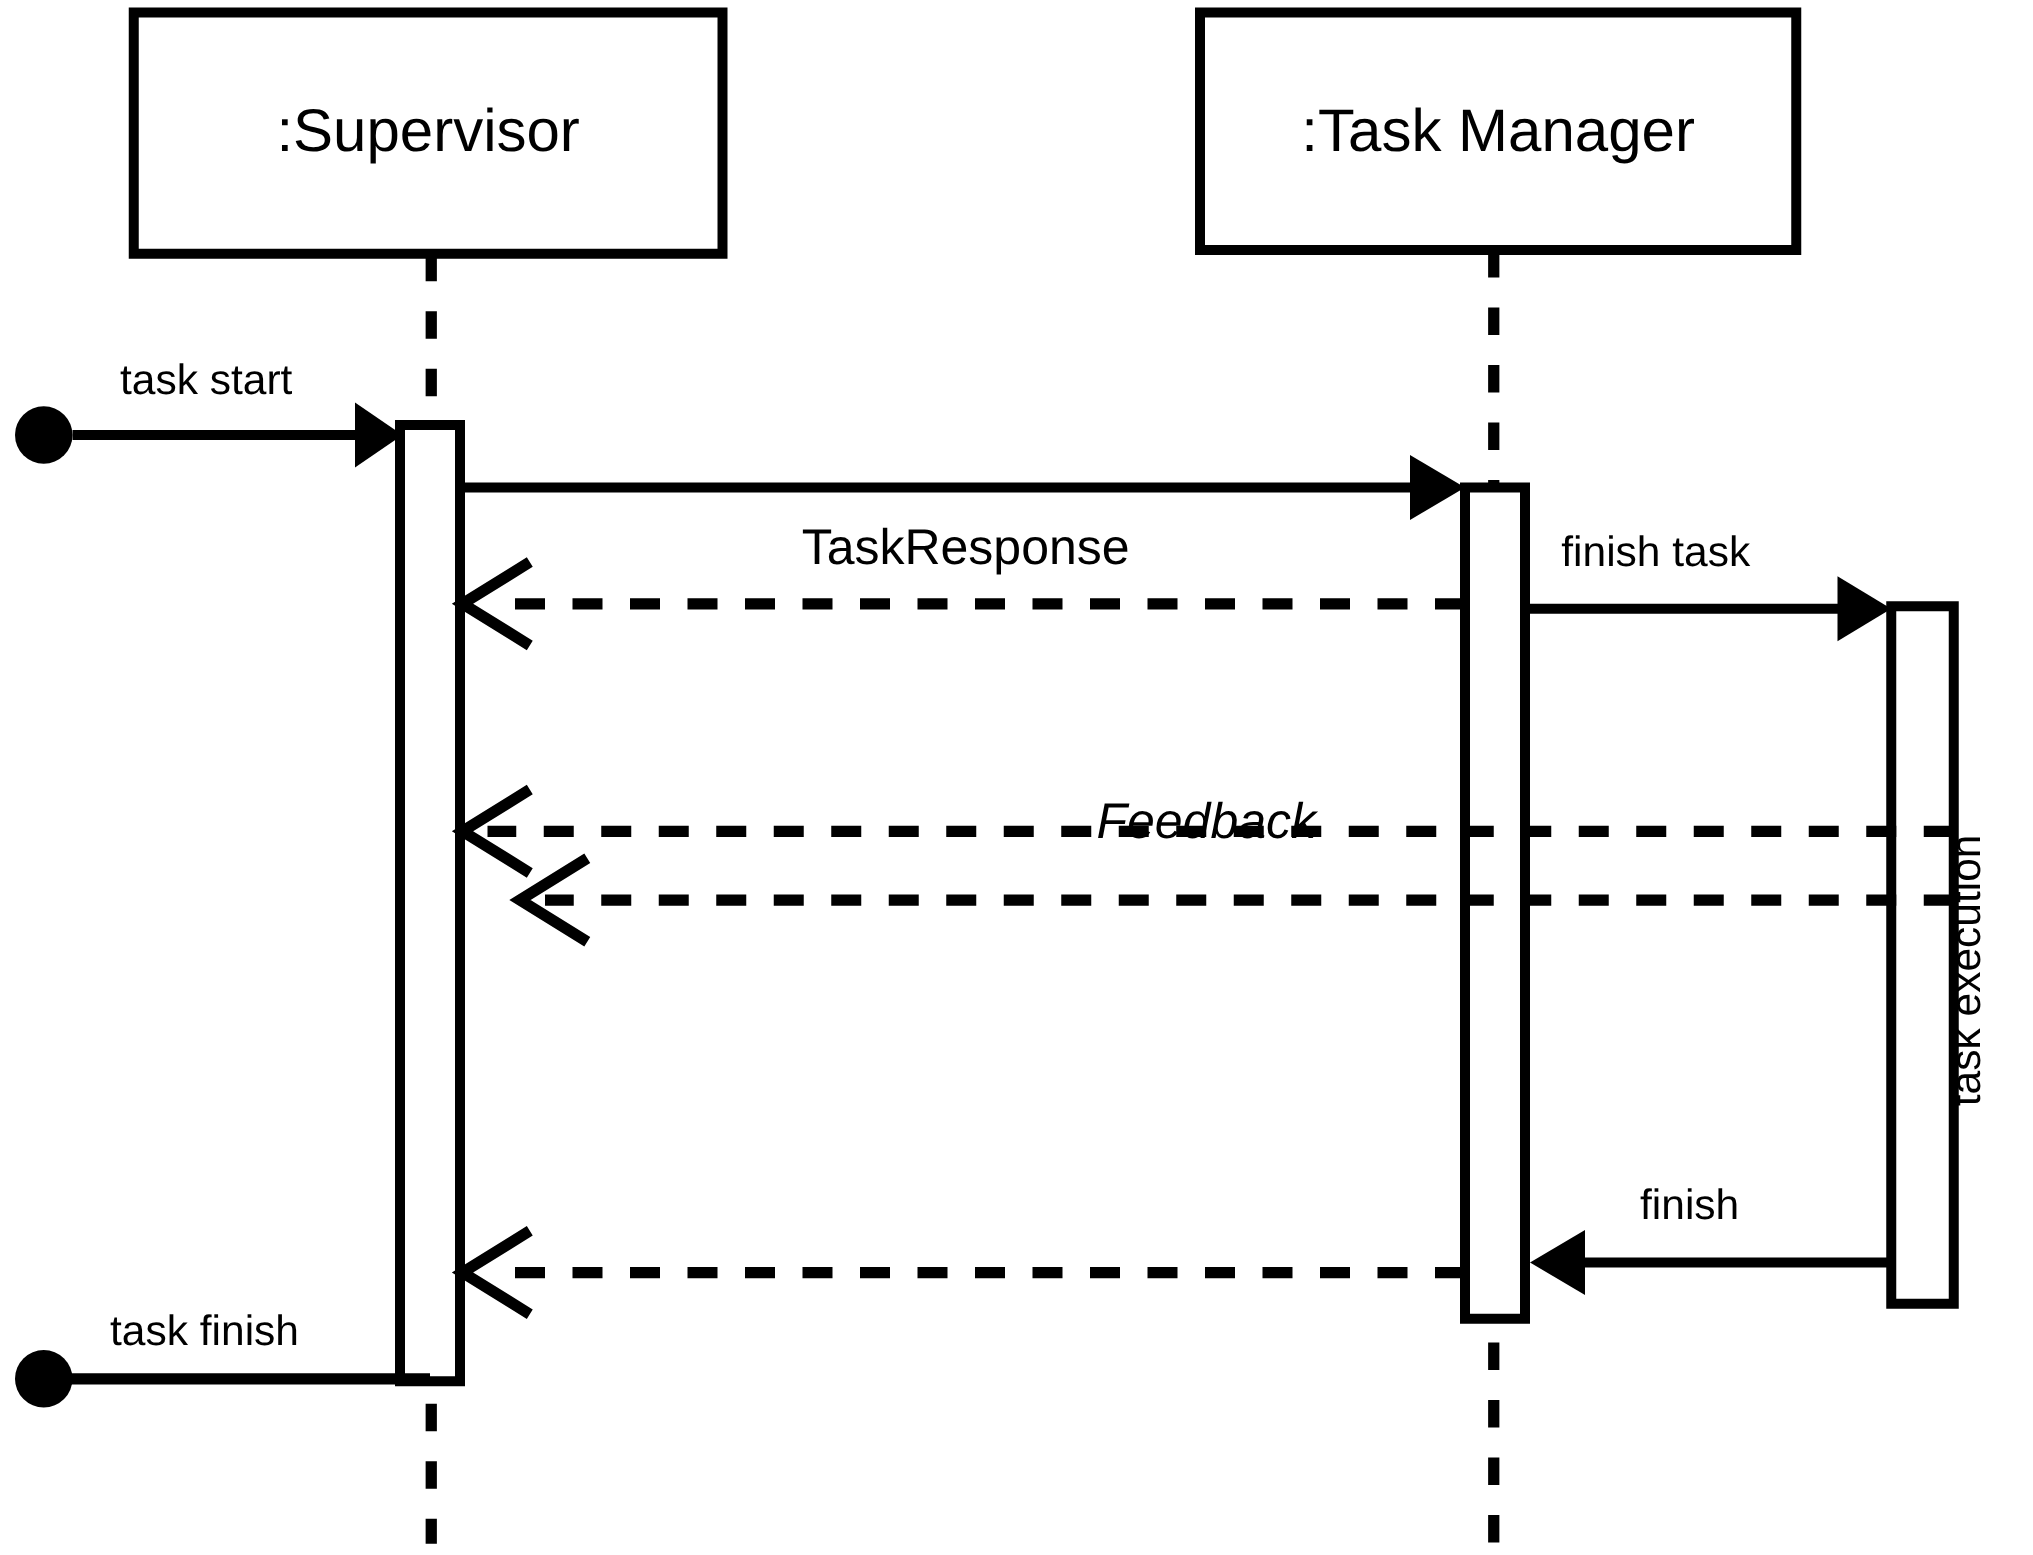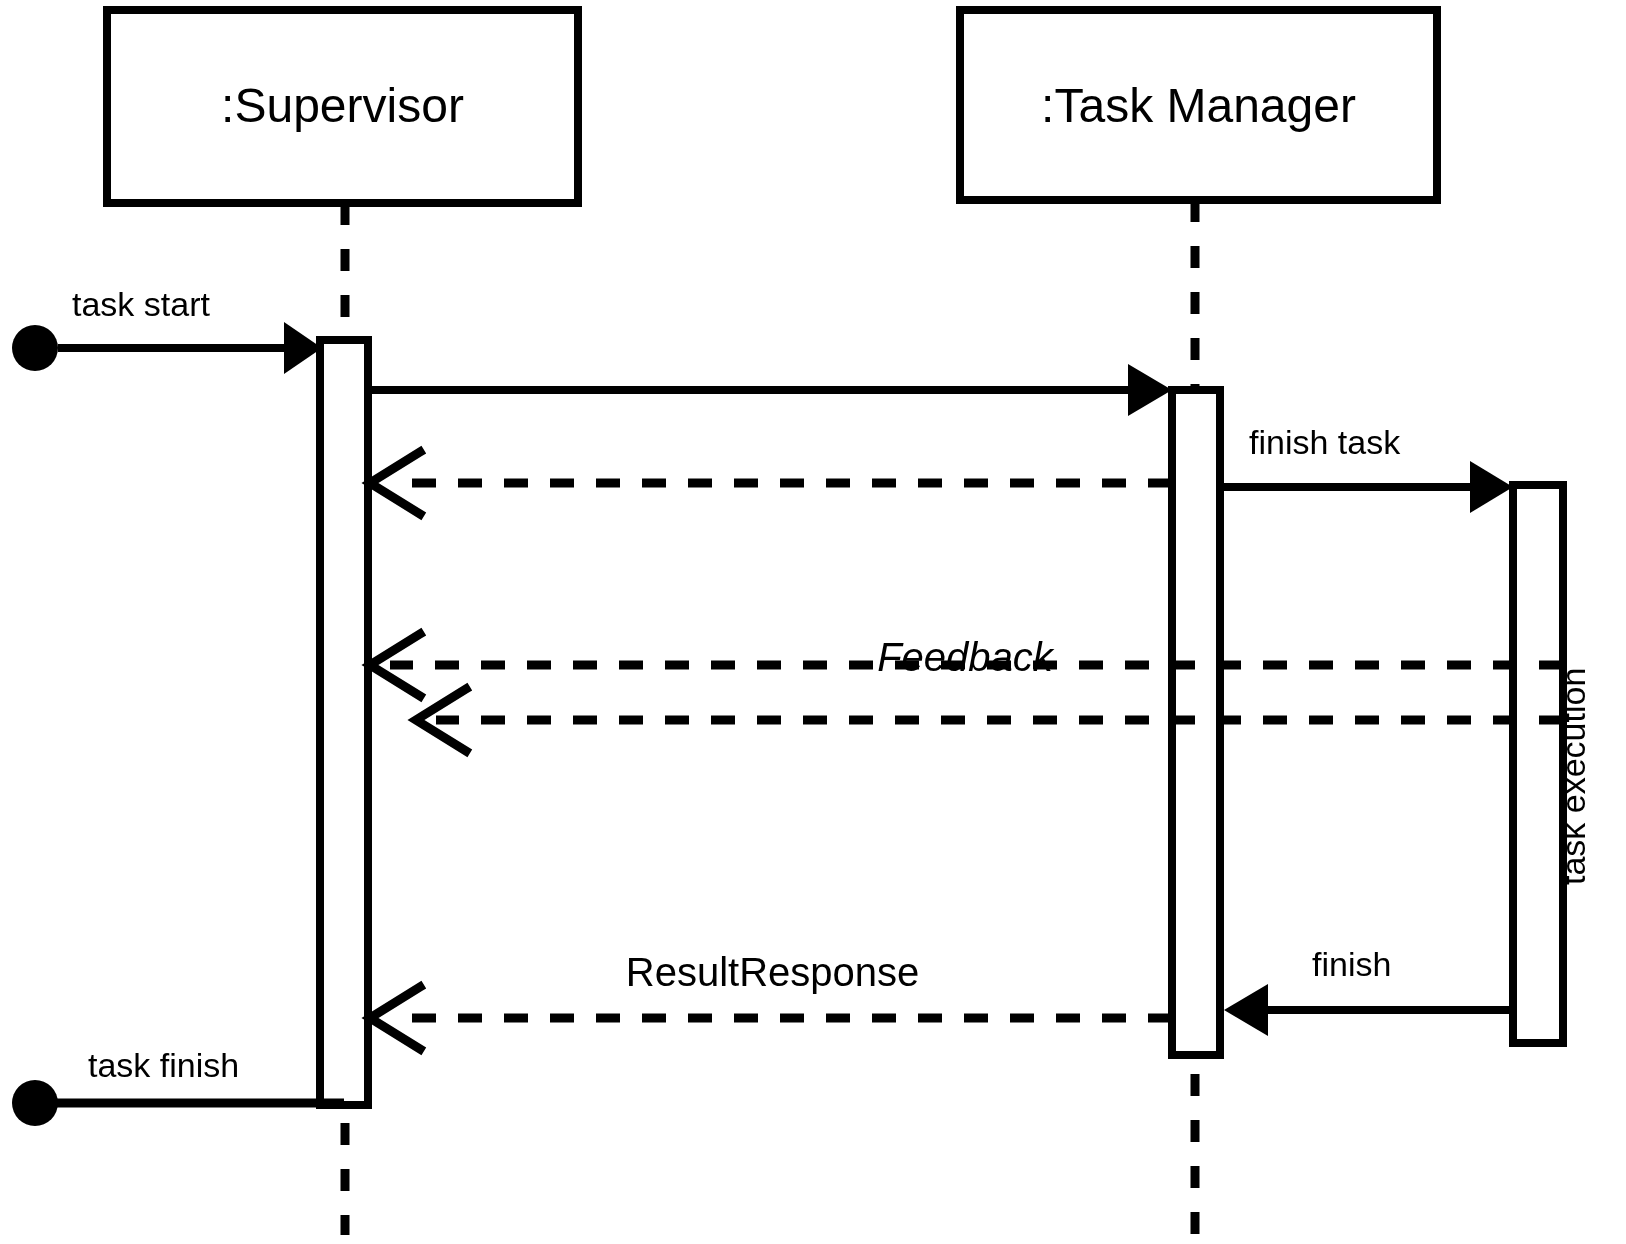--- a/index.html
+++ b/index.html
@@ -65,29 +65,29 @@
     <path d="M 420 987 L 370 1018 L 420 1049" fill="none" stroke="#000" stroke-width="9" stroke-linecap="square"></path>
 
     <line x1="344" y1="1103" x2="52" y2="1103" stroke="#000" stroke-width="9"></line>
     <circle cx="35" cy="1103" r="23" fill="#000"></circle>
   </svg>
 
   <div class="lbl obj-title" style="left:107px;top:82px;width:471px;text-align:center;">:Supervisor</div>
 
   <div class="lbl obj-title" style="left:960px;top:82px;width:477px;text-align:center;">:Task Manager</div>
 
-  <div class="lbl msg-md" style="left:72px;top:287px;">task start</div>
+  <div class="lbl msg-md" style="left:96px;top:287px;">task start</div>
 
 
+  <div class="lbl msg-lg" style="left:370px;top:418px;width:805px;text-align:center;">TaskResponse</div>
 
   <div class="lbl msg-md" style="left:1249px;top:425px;">finish task</div>
 
   <div class="lbl msg-it" style="left:370px;top:603px;width:1190px;text-align:center;">Feedback</div>
 
   <div class="lbl msg-md vert" style="left:1556px;top:885px;transform:rotate(-90deg);">task execution</div>
 
-  <div class="lbl msg-lg" style="left:370px;top:952px;width:805px;text-align:center;">ResultResponse</div>
 
   <div class="lbl msg-md" style="left:1312px;top:947px;">finish</div>
 
   <div class="lbl msg-md" style="left:88px;top:1048px;">task finish</div>
 
 </div>
 
 </body></html>

